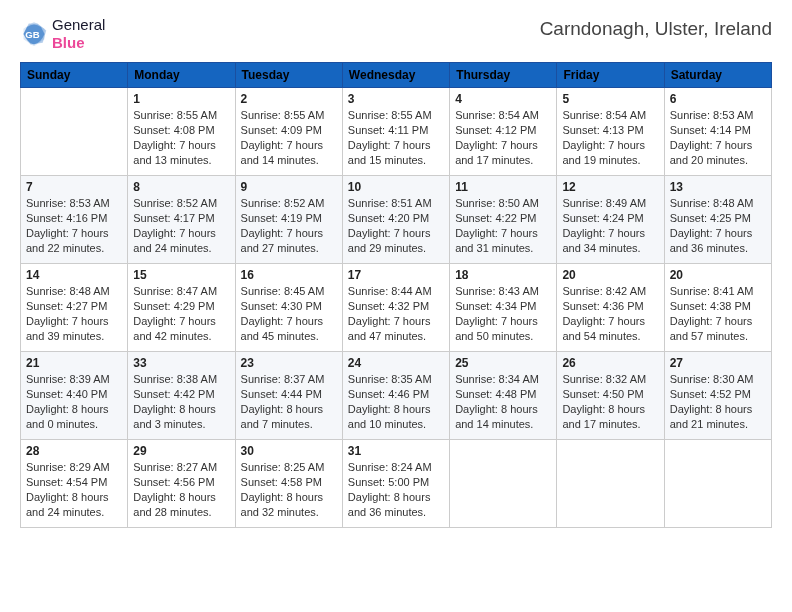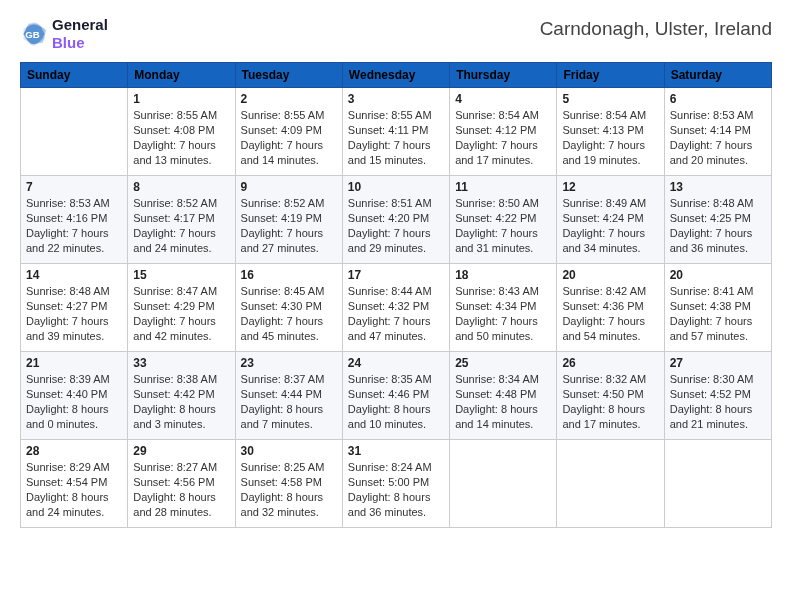--- a/index.html
+++ b/index.html
@@ -96,22 +96,22 @@
 <div class="page">
   <div class="header">
     <div class="logo">
       <svg class="logo-icon" viewBox="0 0 32 32">
         <polygon points="16,2 28,10 28,22 16,30 4,22 4,10" fill="#1565c0" opacity="0.15"></polygon>
         <polygon points="20,4 30,12 26,26 12,28 4,16 10,4" fill="#1565c0" opacity="0.3"></polygon>
         <path d="M8 8 Q16 2 24 8 L28 16 Q24 26 16 28 Q8 26 4 16 Z" fill="#1565c0" opacity="0.5"></path>
         <text x="6" y="20" font-size="11" font-weight="bold" fill="white">GB</text>
       </svg>
       <div>
-        <div style="font-size:15px;font-weight:bold;color:#1a1a2e;line-height:1.2;">General</div>
-        <div style="font-size:15px;font-weight:bold;color:#8b5cf6;line-height:1.2;">Blue</div>
+        <div style="font-size:15px;font-weight:normal;color:#1a1a2e;line-height:1.2;">General</div>
+        <div style="font-size:15px;font-weight:bold;color:#ec4899;line-height:1.2;">Blue</div>
       </div>
     </div>
     <div class="title-block">
       <div class="location">Carndonagh, Ulster, Ireland</div>
     </div>
   </div>
 
   <table class="calendar">
     <thead>
       <tr>

